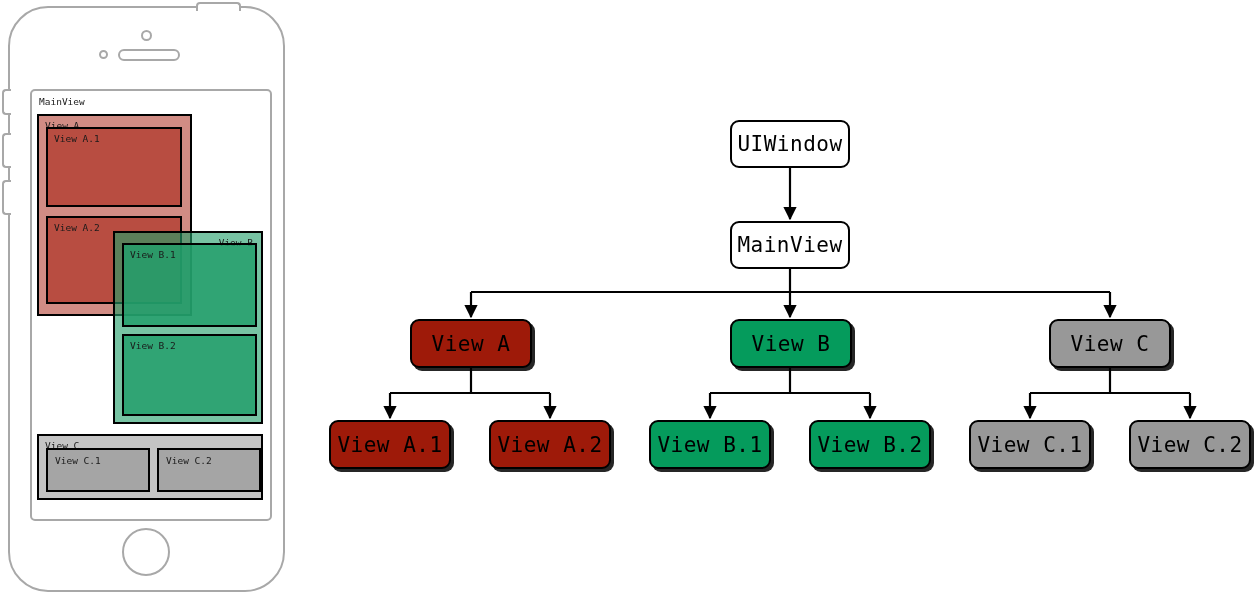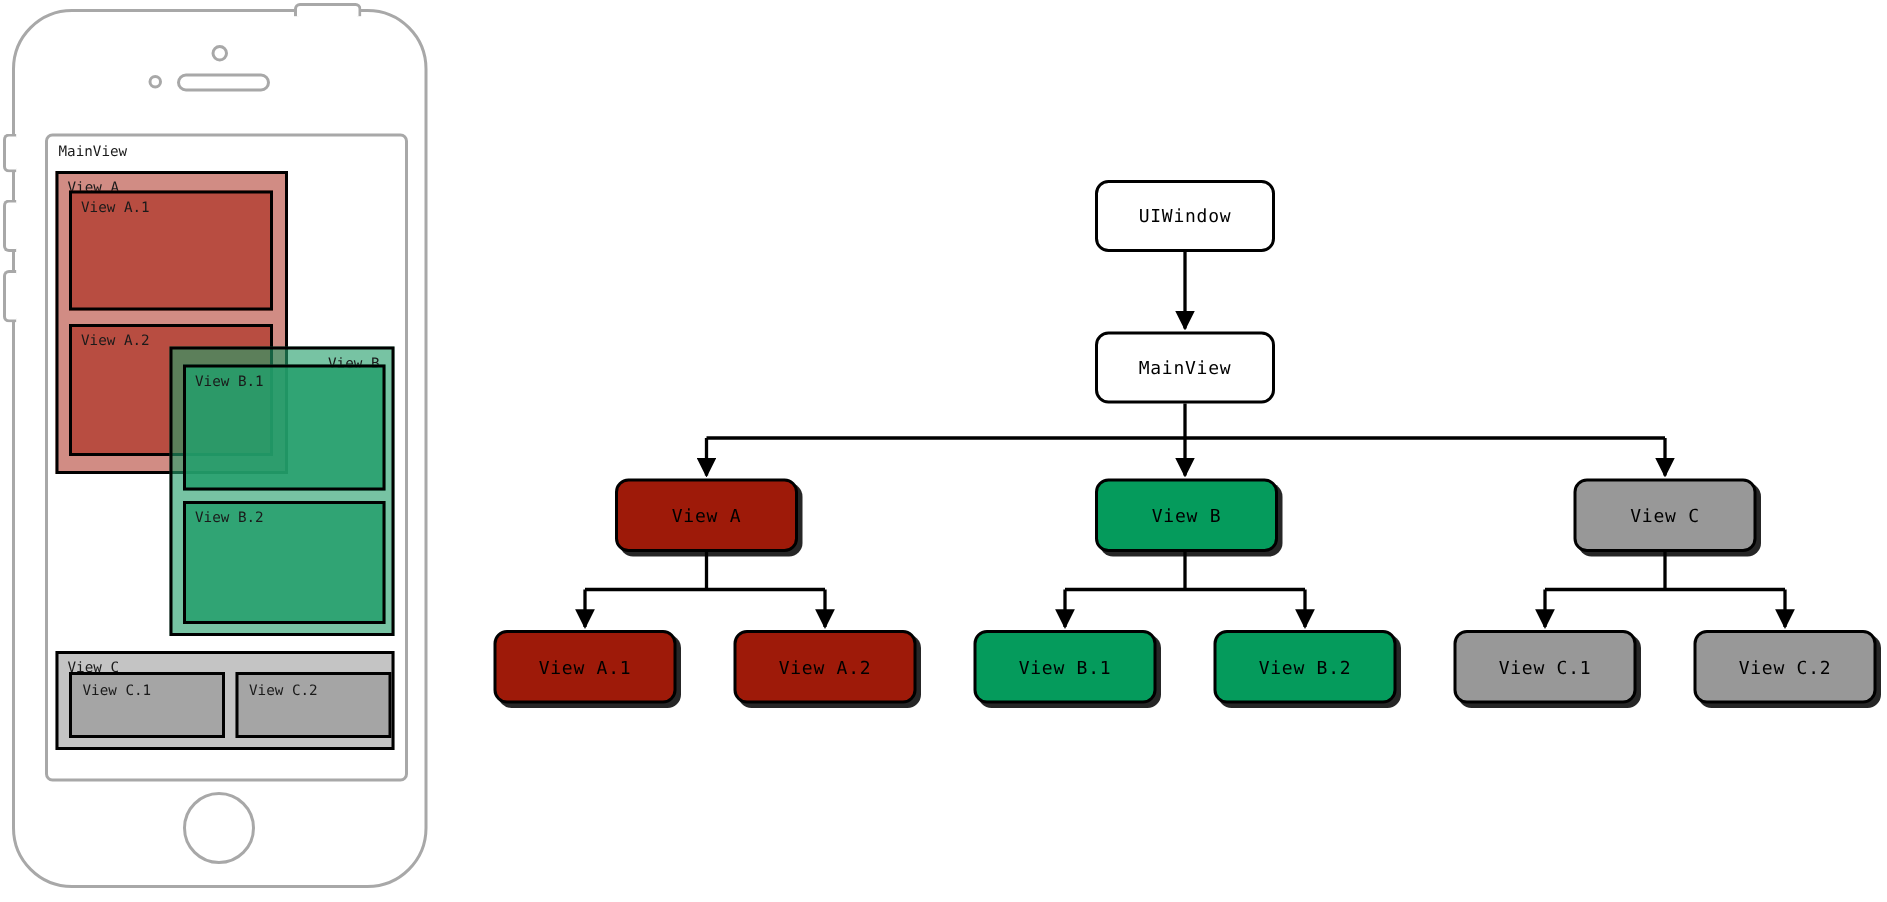--- a/index.html
+++ b/index.html
@@ -157,21 +157,21 @@
     left: 0; top: 0;
   }
   .node {
     position: absolute;
     border: 2px solid #000000;
     border-radius: 9px;
     box-sizing: border-box;
     display: flex;
     align-items: center;
     justify-content: center;
-    font-size: 12px;
+    font-size: 21px;
     color: #000000;
     white-space: nowrap;
     letter-spacing: 0.5px;
   }
   .node-plain {
     background: #ffffff;
   }
   .node-shadow {
     box-shadow: 3px 3px 0px 0px rgba(0,0,0,0.85);
   }

